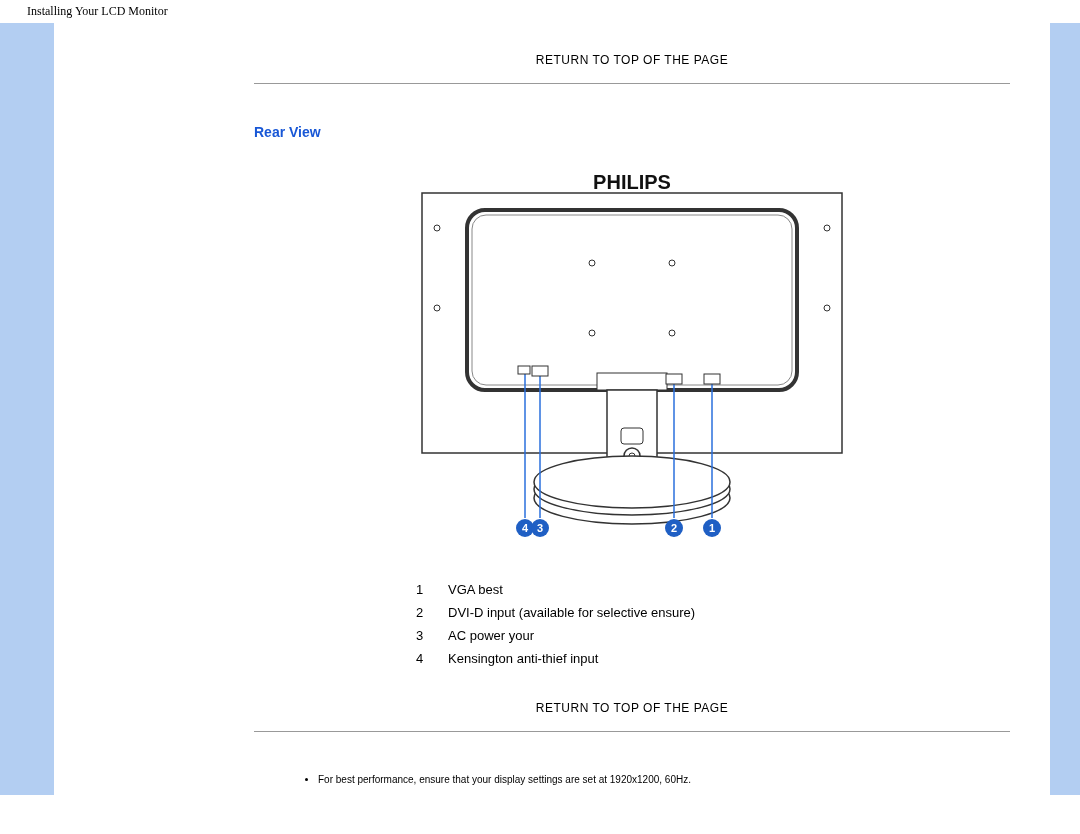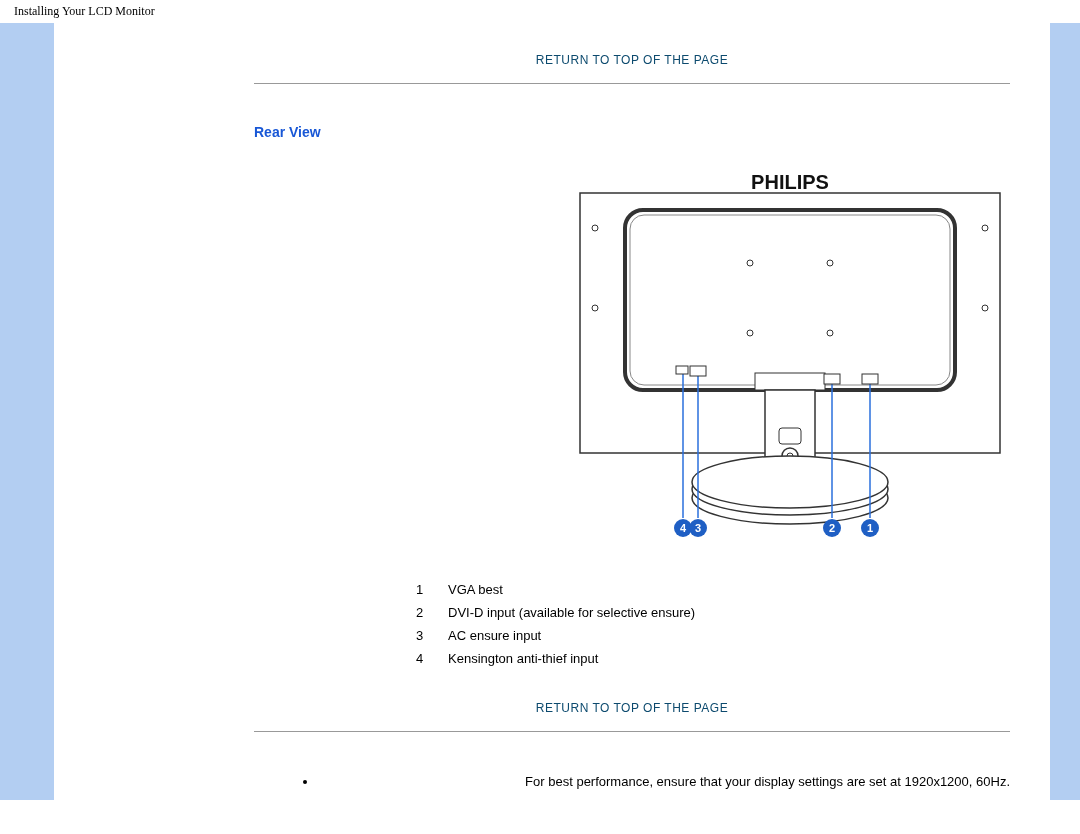--- a/index.html
+++ b/index.html
@@ -7,21 +7,21 @@
     font-family: Arial, Helvetica, sans-serif;
     font-size: 13px;
     color: #000;
     background: #fff;
     width: 1080px;
   }
   .header-title {
     font-family: "Times New Roman", serif;
     font-size: 12px;
     color: #000;
-    padding: 4px 0 4px 14px;
+    padding: 4px 0 4px 27px;
   }
   .layout {
     display: flex;
     width: 100%;
   }
   .sidebar {
     width: 54px;
     background: #b3cef2;
     flex-shrink: 0;
   }
@@ -31,39 +31,39 @@
     flex-shrink: 0;
   }
   .content-wrap {
     flex: 1;
     background: #fff;
     padding: 0 40px 0 200px;
   }
   .return-link {
     display: block;
     text-align: center;
-    color: #0c4a6e;
+    color: #000000;
     font-size: 12px;
     letter-spacing: 0.5px;
     text-decoration: none;
     margin: 30px auto 16px;
   }
   hr.sep {
     border: none;
     border-top: 1px solid #999;
     margin: 16px 0 40px 0;
   }
   .section-head {
     color: #1857d6;
     font-weight: bold;
     font-size: 14px;
     margin: 0 0 28px 0;
   }
   .diagram-wrap {
-    text-align: right;
+    text-align: center;
     margin: 10px auto 26px;
   }
   .table-items {
     margin-left: 160px;
     margin-bottom: 10px;
   }
   .table-items tr td {
     padding: 3px 10px 3px 0;
     vertical-align: top;
     font-size: 13px;
@@ -72,23 +72,22 @@
   .table-items tr td.num {
     width: 30px;
   }
   ul.bullets {
     list-style: disc;
     margin-left: 64px;
     margin-top: 16px;
   }
   ul.bullets li {
     margin-bottom: 8px;
-    font-size: 13px;
+    font-size: 10px;
     line-height: 1.5;
-    text-align: right;
   }
   
   .badge { font-size: 0; }
   .badge circle { fill: #1f5fc4; }
   .badge text { fill: #fff; font-size: 11px; font-weight: bold; font-family: Arial, sans-serif; text-anchor: middle; dominant-baseline: central; }
 </style>
 </head>
 <body>
 
 <div class="header-title">Installing Your LCD Monitor</div>
@@ -168,21 +167,21 @@
           <tr>
         <td class="num">1</td>
         <td>VGA best</td>
       </tr>
       <tr>
         <td class="num">2</td>
         <td>DVI-D input (available for selective ensure)</td>
       </tr>
       <tr>
         <td class="num">3</td>
-        <td>AC ensure input</td>
+        <td>AC power your</td>
       </tr>
       <tr>
         <td class="num">4</td>
         <td>Kensington anti-thief input</td>
       </tr>
     </tbody>
       </table>
 
     <a href="#" class="return-link">RETURN TO TOP OF THE PAGE</a>
     <hr class="sep">

